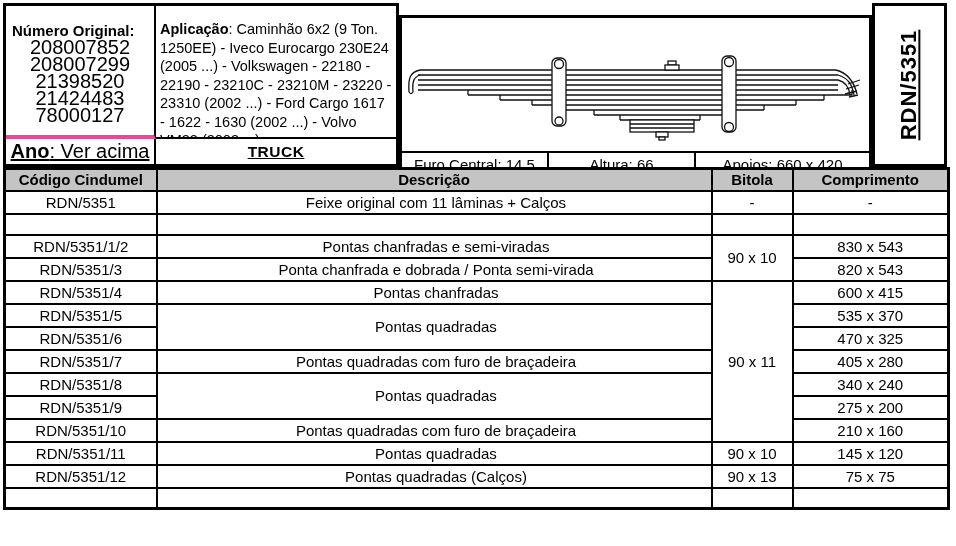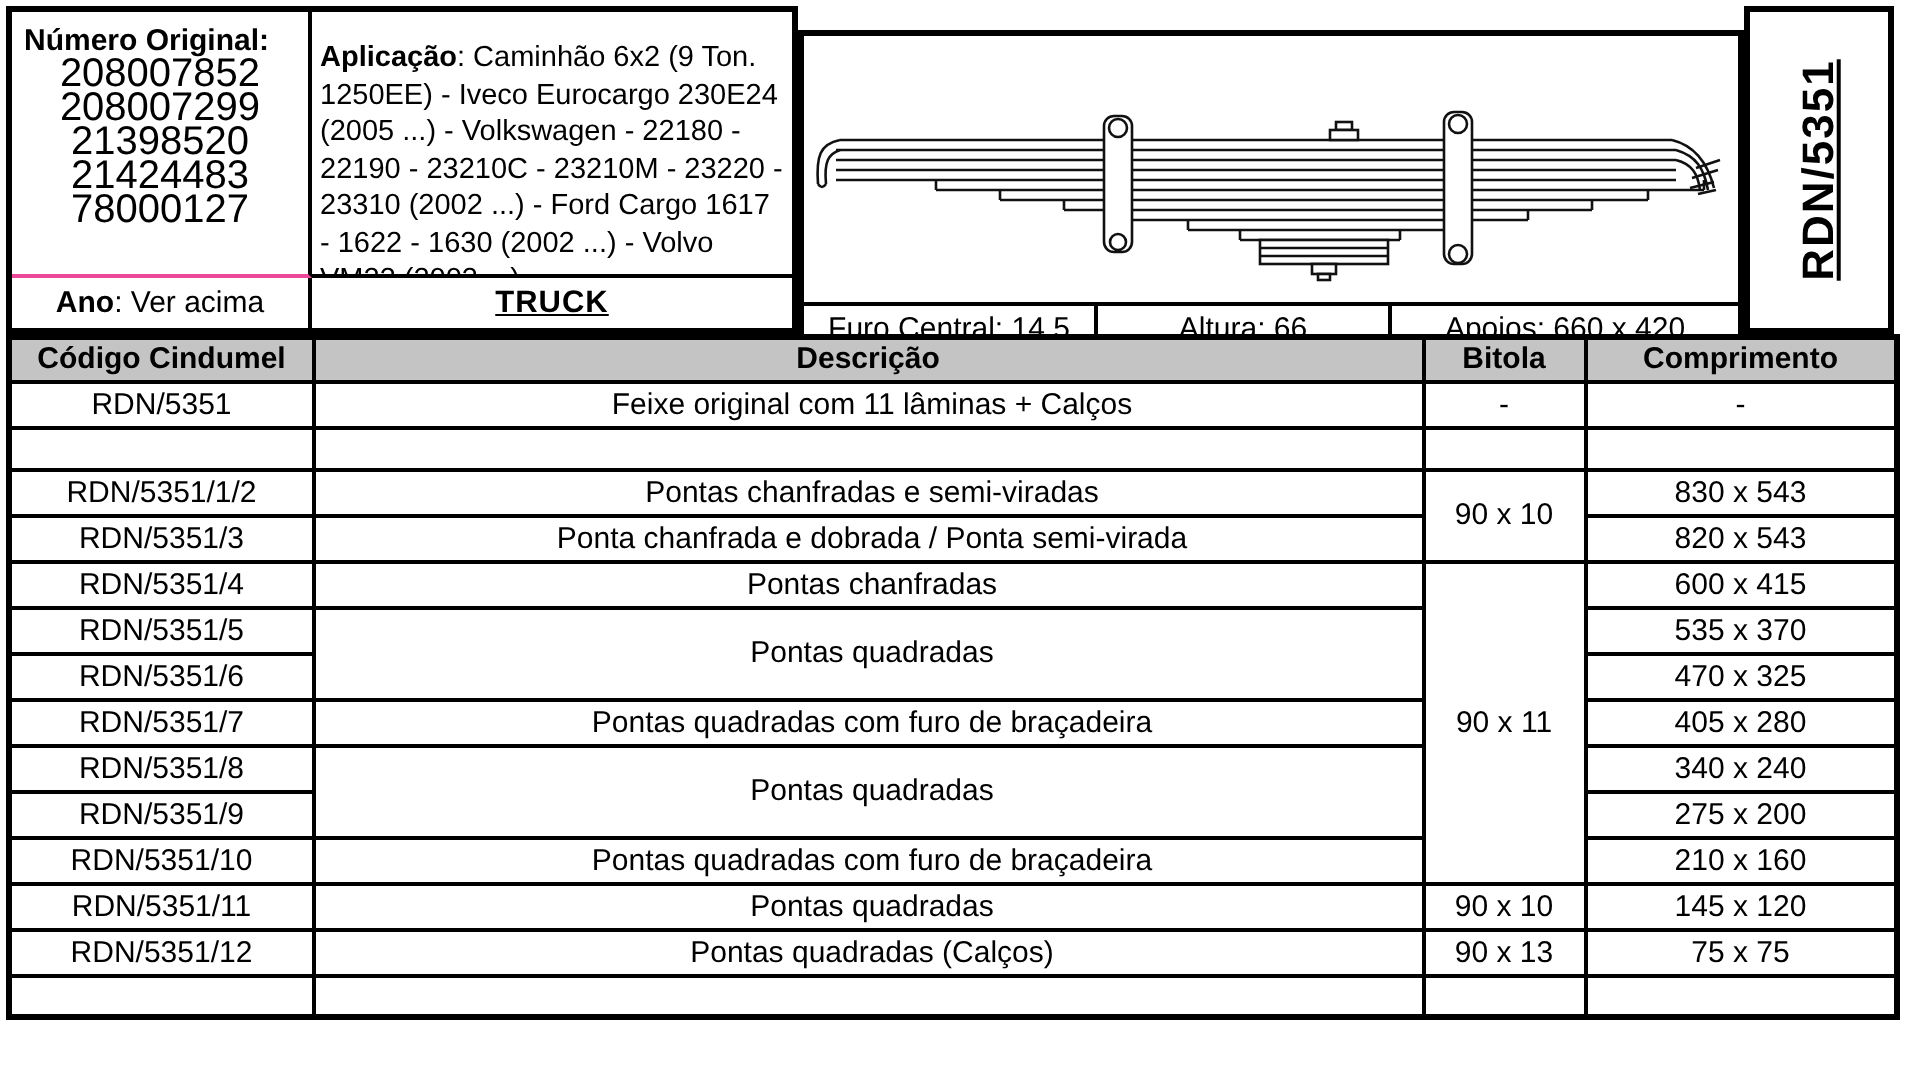--- a/index.html
+++ b/index.html
@@ -10,23 +10,23 @@
     background: #fff;
     font-family: "Liberation Sans", "DejaVu Sans", sans-serif;
     color: #000;
     overflow: hidden;
   }
   
   .box { position:absolute; border:3px solid #000; background:#fff; }
   .info-box { left:3px; top:3px; width:396px; height:164px;
     display:grid; grid-template-columns:150px 1fr; grid-template-rows:1fr 25px; }
   .cell { overflow:hidden; }
-  .c-numero { border-right:2px solid #000; border-bottom:2px solid #ec4899; text-align:center; padding-top:6px; }
+  .c-numero { border-right:2px solid #000; border-bottom:4px solid #ec4899; text-align:center; padding-top:16px; }
   .c-aplic  { border-bottom:2px solid #000; padding:14px 3px 0 4px; font-size:14.5px; line-height:18.5px; }
-  .c-ano    { border-right:2px solid #000; display:flex; align-items:center; justify-content:center; font-size:15px; }
+  .c-ano    { border-right:2px solid #000; display:flex; align-items:center; justify-content:center; font-size:20px;text-decoration:underline; }
   .c-truck  { display:flex; align-items:center; justify-content:center; font-size:15.5px; }
   .bold { font-weight:bold; }
   .numero-label { font-weight:bold; font-size:15px; text-align:left; padding-left:6px; }
   .orig-num { font-size:20px; line-height:17px; }
   .truck-label { font-weight:bold; text-decoration:underline; letter-spacing:0.5px; }
   
   .draw-box { left:399px; top:15px; width:473px; height:164px;
     display:grid; grid-template-rows:1fr 25px; }
   .draw-area { overflow:hidden; }
   .spec-row { border-top:2px solid #000; display:grid; grid-template-columns:145px 147px 1fr; }

